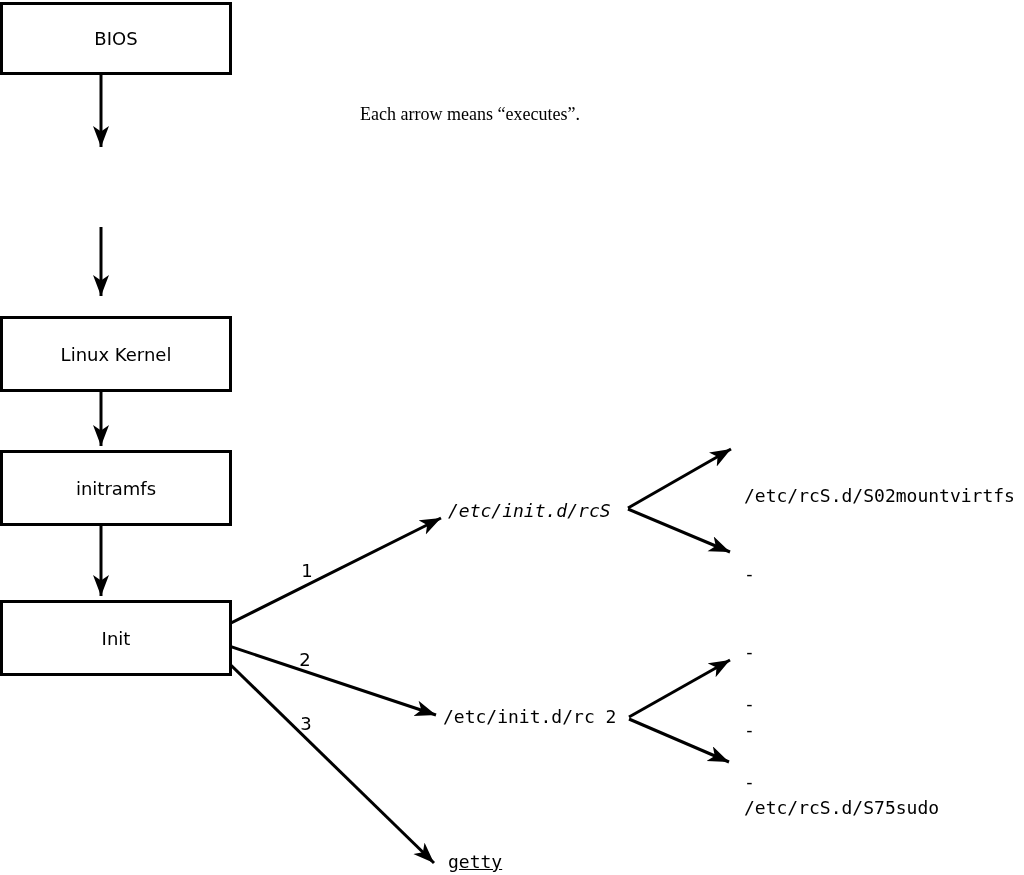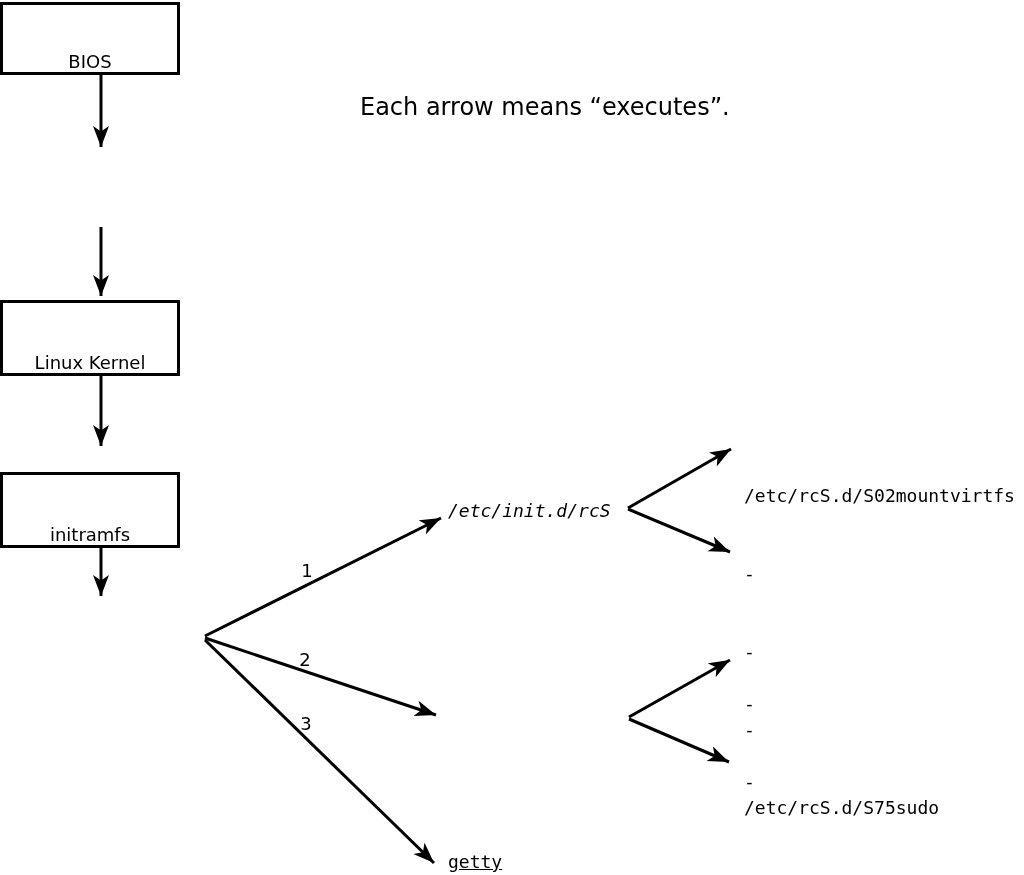--- a/index.html
+++ b/index.html
@@ -17,39 +17,40 @@
   svg.edges {
     position: absolute;
     left: 0; top: 0;
     width: 1024px; height: 875px;
   }
   svg.edges line { stroke: var(--ink, #000); stroke-width: 3; }
   svg.edges .ah-path { fill: var(--ink, #000); stroke: none; }
   .box {
     position: absolute;
     left: 0;
-    width: 180px;
+    width: 232px;
     height: 76px;
     border: 3px solid var(--ink, #000);
     background: var(--bg, #fff);
     display: flex;
-    align-items: flex-end;
+    align-items: center;
     justify-content: center;
     font-size: 18px;
   }
   #box-bios       { top: 2px; height: 73px; }
   #box-bootloader { top: 151px; }
-  #box-kernel     { top: 300px; }
-  #box-initramfs  { top: 472px; }
+  #box-kernel     { top: 316px; }
+  #box-initramfs  { top: 450px; }
   #box-init       { top: 600px; }
   .legend {
     position: absolute;
-    left: 360px; top: 93px;
-    font-size: 24px;
+    left: 360px; top: 104px;
+    font-size: 18px;
     white-space: pre;
+    font-family: Liberation Serif, serif;
   }
   .edge-num {
     position: absolute;
     font-size: 18px;
     transform: translate(-50%, -50%);
   }
   #num-1 { left: 307px; top: 570px; }
   #num-2 { left: 305px; top: 659px; }
   #num-3 { left: 306px; top: 723px; }
   .mono {
@@ -93,28 +94,32 @@
 
   <div class="box" id="box-bios">
     <span>BIOS</span>
   </div>
   <div class="box" id="box-kernel">
     <span>Linux Kernel</span>
   </div>
   <div class="box" id="box-initramfs">
     <span>initramfs</span>
   </div>
+  <div class="box" id="box-init">
+    <span>Init</span>
+  </div>
 
   <div class="legend">Each arrow means “executes”.</div>
 
   <div class="edge-num" id="num-1">1</div>
   <div class="edge-num" id="num-2">2</div>
   <div class="edge-num" id="num-3">3</div>
 
   <div class="mono" id="lbl-rcS">/etc/init.d/rcS</div>
+  <div class="mono" id="lbl-rc2">/etc/init.d/rc 2</div>
   <div class="mono" id="lbl-getty">getty</div>
 
   <div class="mono child-col" id="col-rcS">
     <div>/etc/rcS.d/S02mountvirtfs</div>
     <div>-</div>
     <div>-</div>
     <div>-</div>
     <div>/etc/rcS.d/S75sudo</div>
   </div>
 

